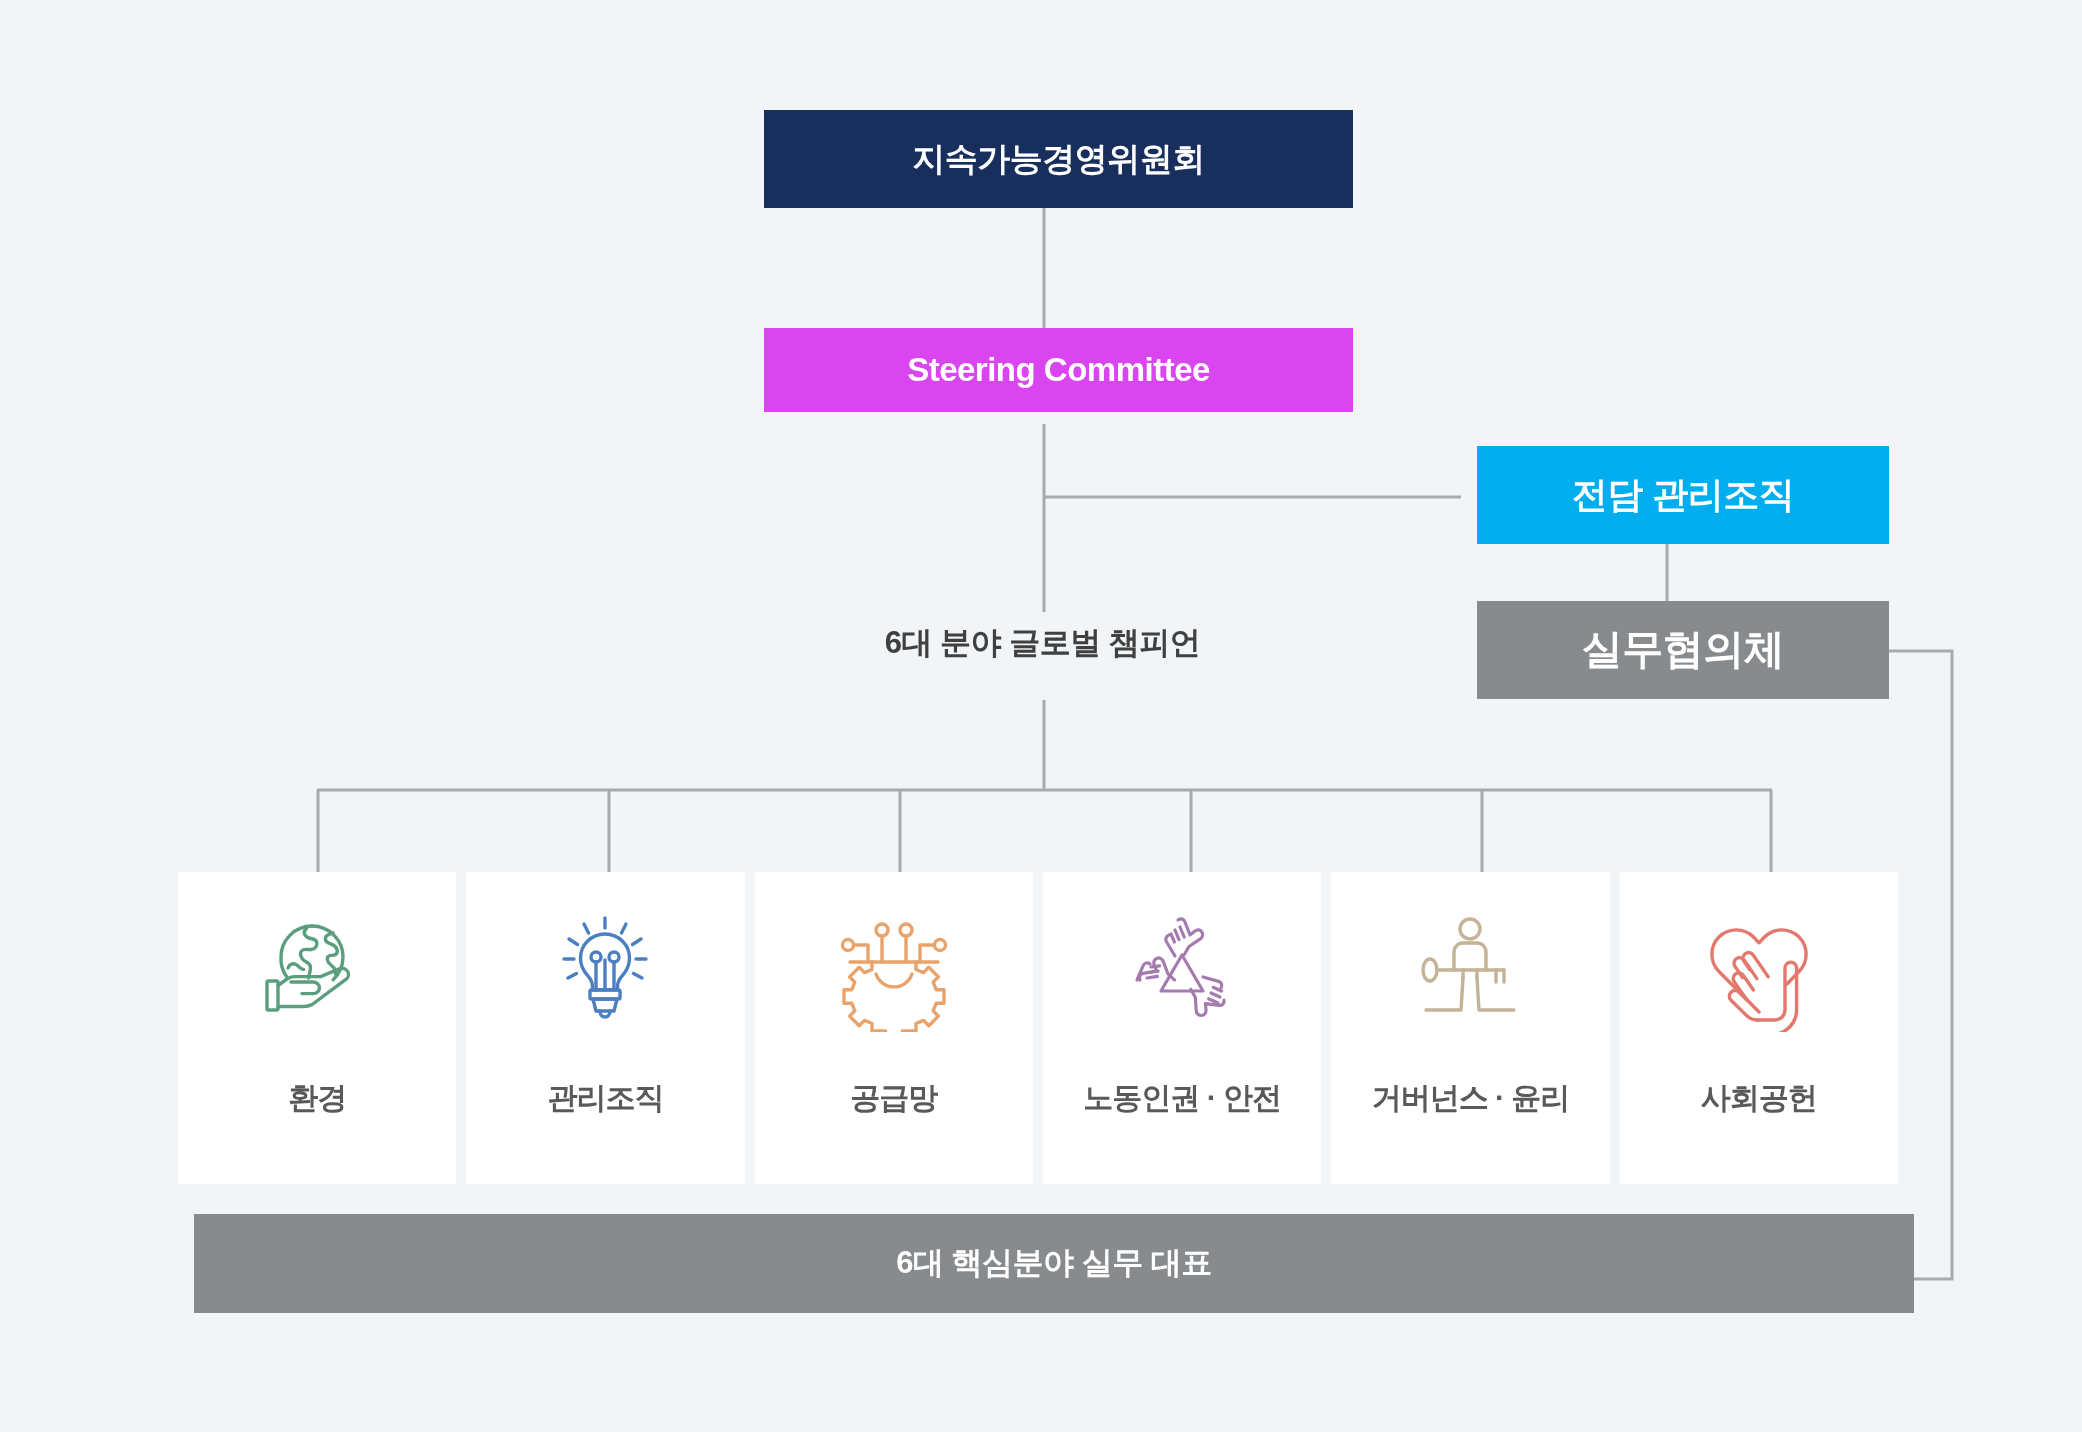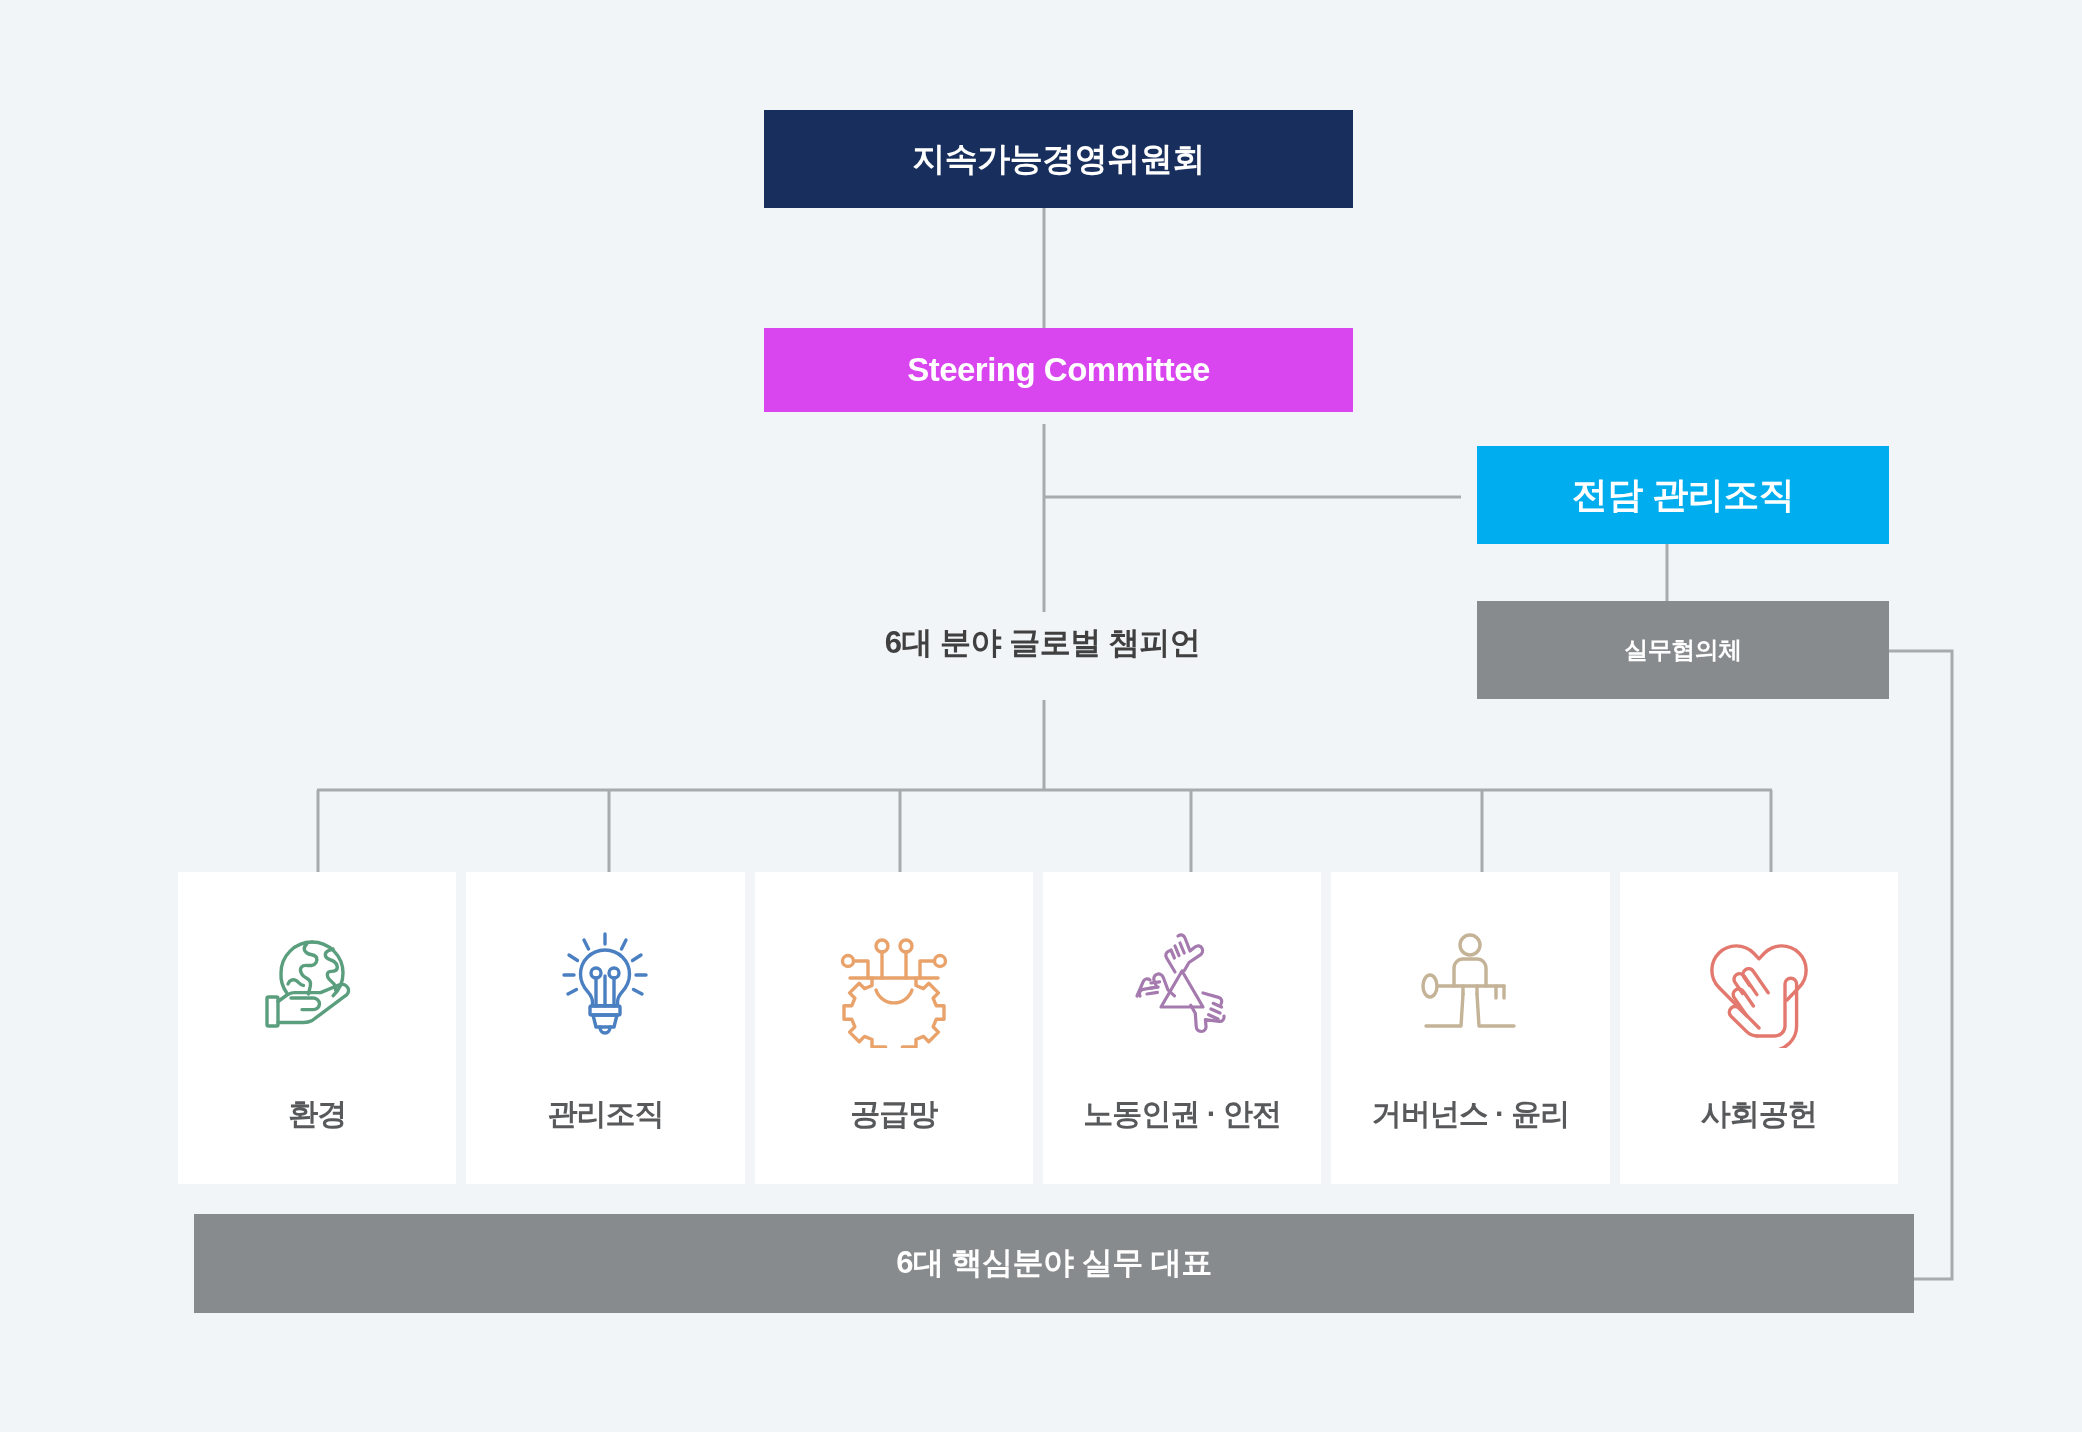--- a/index.html
+++ b/index.html
@@ -65,21 +65,21 @@
     left: 1461px; top: 446px;
     width: 412px; height: 98px;
     background: #00aeef;
     font-size: 36px;
   }
 
   .node-working-council {
     left: 1461px; top: 601px;
     width: 412px; height: 98px;
     background: #888b8d;
-    font-size: 24px;
+    font-size: 41px;
   }
 
   .node-bottom-bar {
     left: 178px; top: 1214px;
     width: 1720px; height: 99px;
     background: #888b8d;
     font-size: 31px;
   }
 
   
@@ -106,21 +106,21 @@
     gap: 10px;
   }
 
   .card {
     flex: 1 1 0;
     background: #ffffff;
     display: flex;
     flex-direction: column;
     align-items: center;
     justify-content: flex-start;
-    padding-top: 52px;
+    padding-top: 36px;
   }
 
   .card-icon {
     width: 124px;
     height: 124px;
     display: flex;
     align-items: center;
     justify-content: center;
   }
   .card-icon svg { width: 124px; height: 124px; display: block; }

